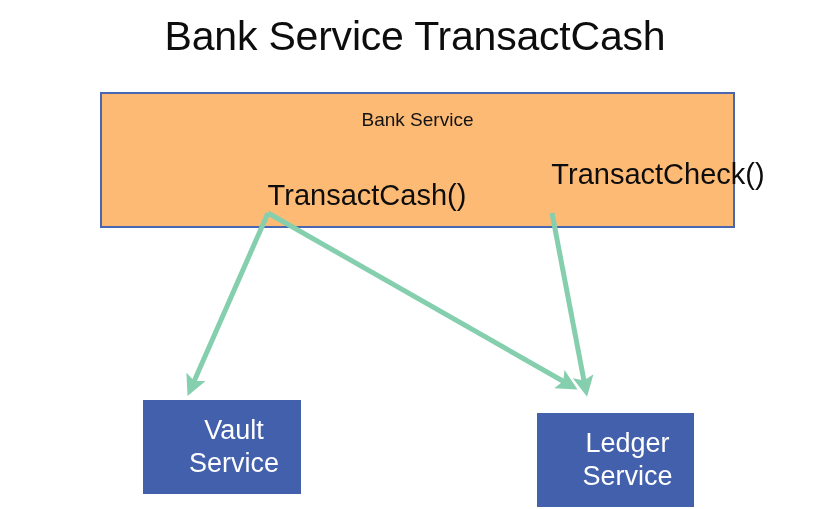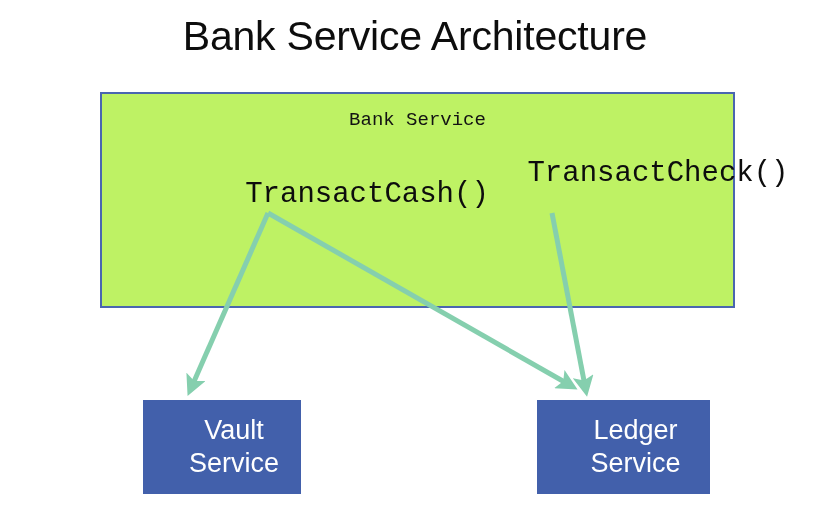--- a/index.html
+++ b/index.html
@@ -33,25 +33,24 @@
     letter-spacing: -0.2px;
     white-space: nowrap;
   }
 
   
   .service-container {
     position: absolute;
     left: 100px;
     top: 92px;
     width: 635px;
-    height: 216px;
-    background: #bef264;
+    height: 136px;
+    background: #fdba74;
     border: 2px solid #4A66B0;
     box-sizing: border-box;
-    font-family: Liberation Mono, monospace;
   }
   .container-label {
     position: absolute;
     left: 0;
     top: 14px;
     width: 100%;
     text-align: center;
     font-size: 19px;
     line-height: 24px;
     color: #131313;
@@ -97,41 +96,41 @@
   .service-box .line { display: block; white-space: nowrap; }
 
   .box-vault {
     left: 143px;
     top: 400px;
     width: 158px;
     height: 94px;
   }
   .box-ledger {
     left: 537px;
-    top: 400px;
-    width: 173px;
+    top: 413px;
+    width: 157px;
     height: 94px;
   }
 
   
   .connectors {
     position: absolute;
     left: 0;
     top: 0;
     width: 830px;
     height: 509px;
     pointer-events: none;
   }
 </style>
 </head>
 <body>
 
 <div id="slide">
 
-  <div class="slide-title">Bank Service Architecture</div>
+  <div class="slide-title">Bank Service TransactCash</div>
 
   <div class="service-container">
     <div class="container-label">Bank Service</div>
 
     <div class="operation op-cash">TransactCash()</div>
 
     <div class="operation op-check">TransactCheck()</div>
   </div>
 
   <svg class="connectors" viewBox="0 0 830 509">

